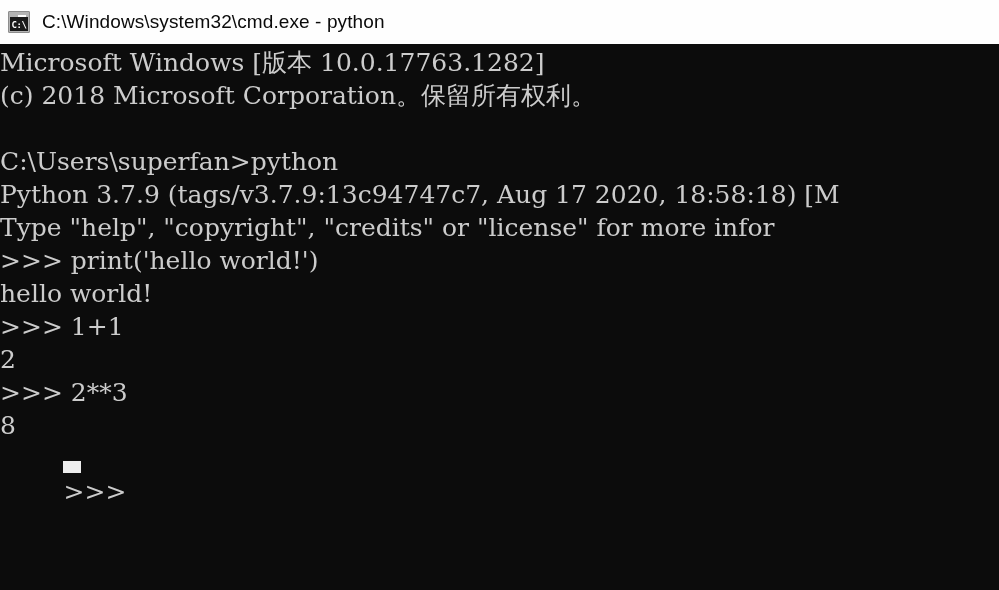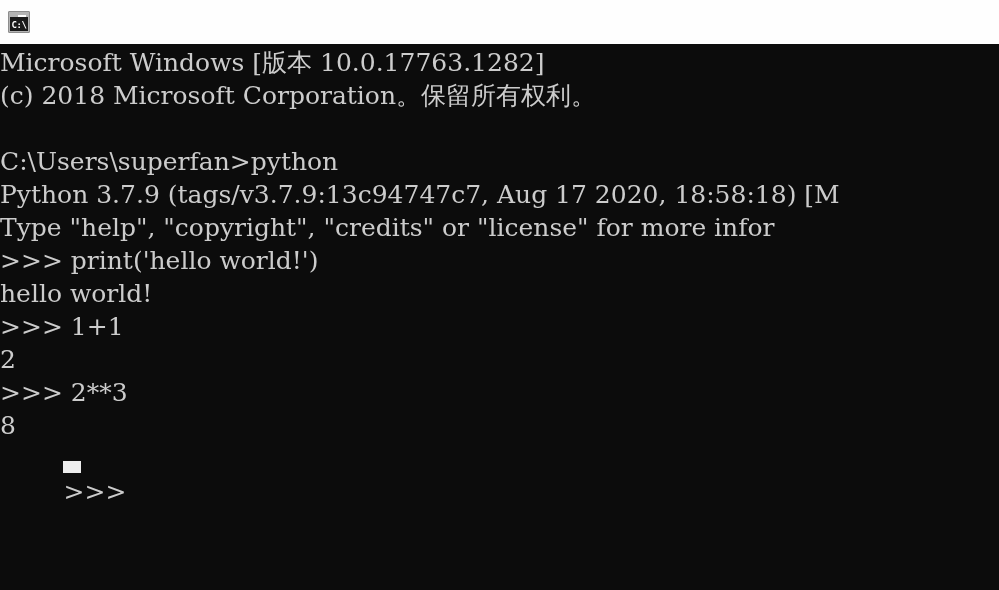--- a/index.html
+++ b/index.html
@@ -138,20 +138,21 @@
 
   <div id="titlebar">
     <div id="app-icon">
       <div class="ico-bar">
         <div class="ico-dots"></div>
       </div>
       <div class="ico-screen">
         <span class="ico-prompt">C:\</span>
       </div>
     </div>
+    <div id="title-text">C:\Windows\system32\cmd.exe - python</div>
   </div>
 
   <div id="console">
     <div id="console-lines">
 
       <div class="cline">Microsoft Windows [版本 10.0.17763.1282]</div>
       <div class="cline">(c) 2018 Microsoft Corporation。保留所有权利。</div>
       <div class="cline"></div>
       <div class="cline">C:\Users\superfan&gt;python</div>
       <div class="cline">Python 3.7.9 (tags/v3.7.9:13c94747c7, Aug 17 2020, 18:58:18) [M</div>

